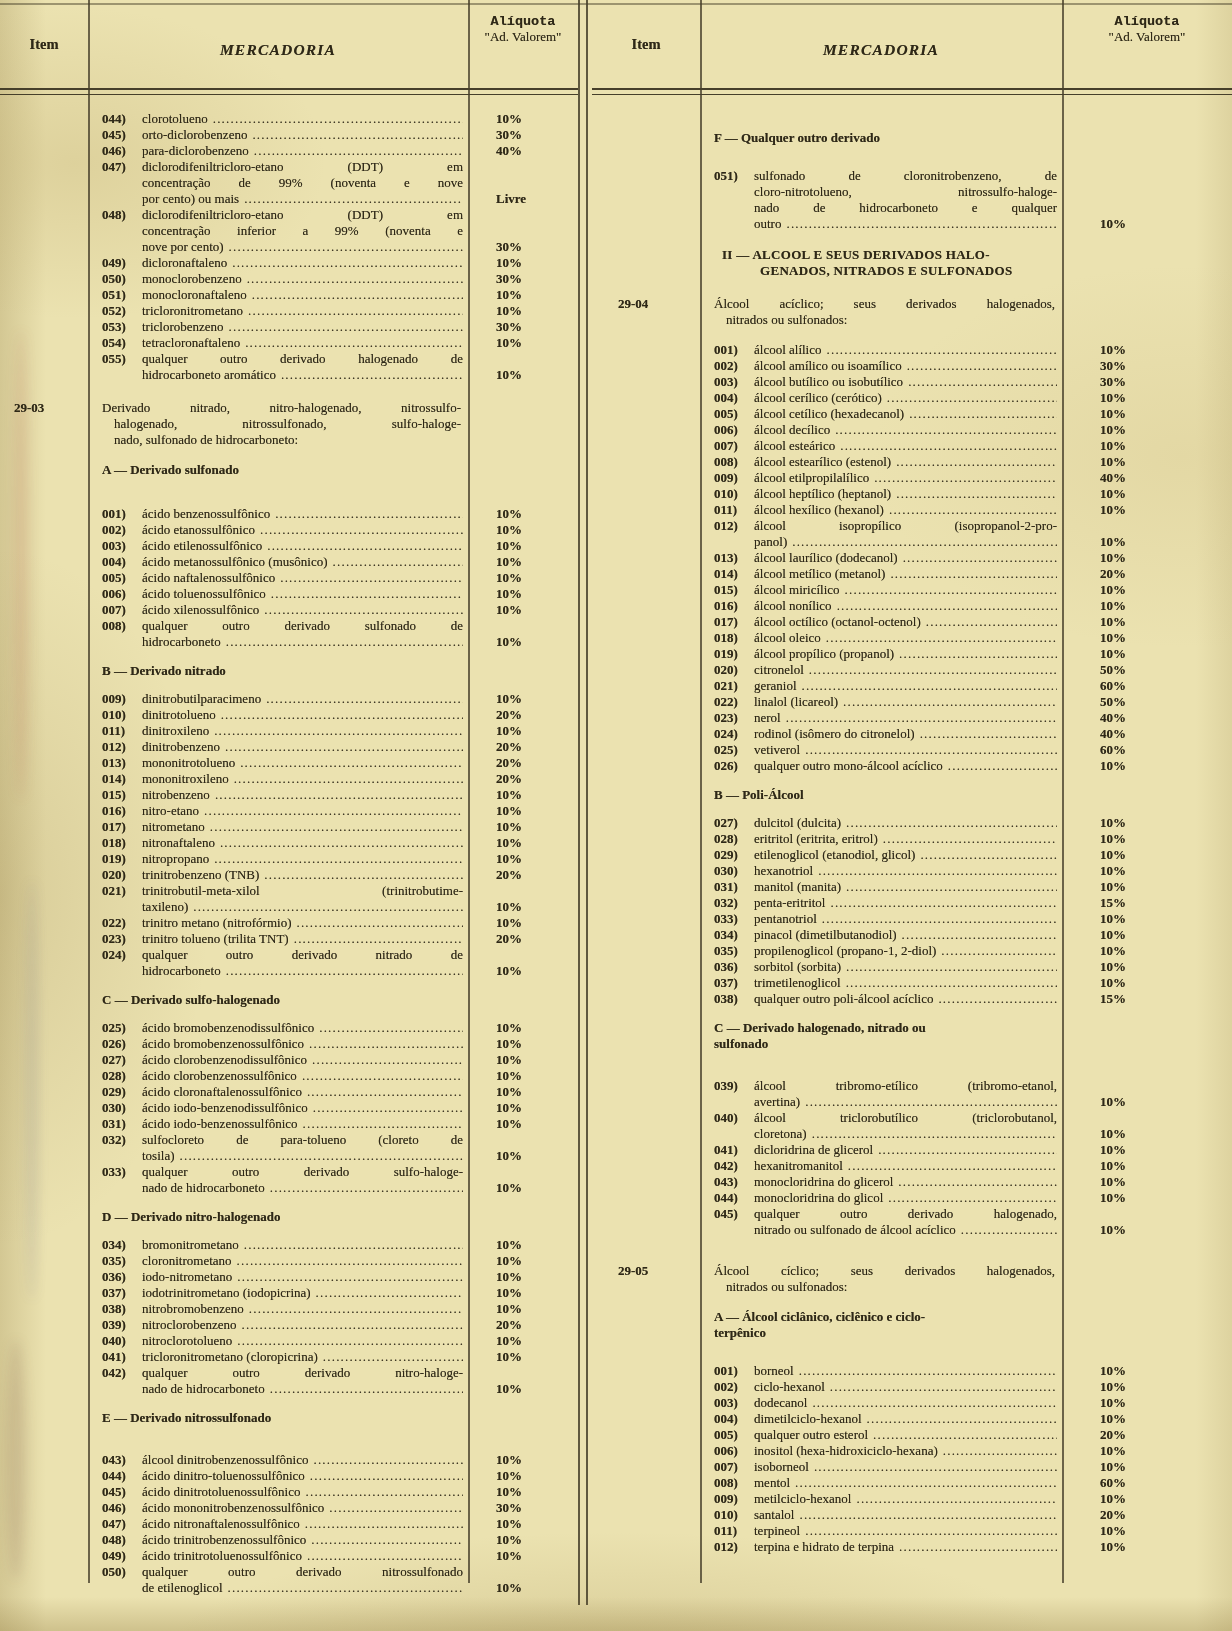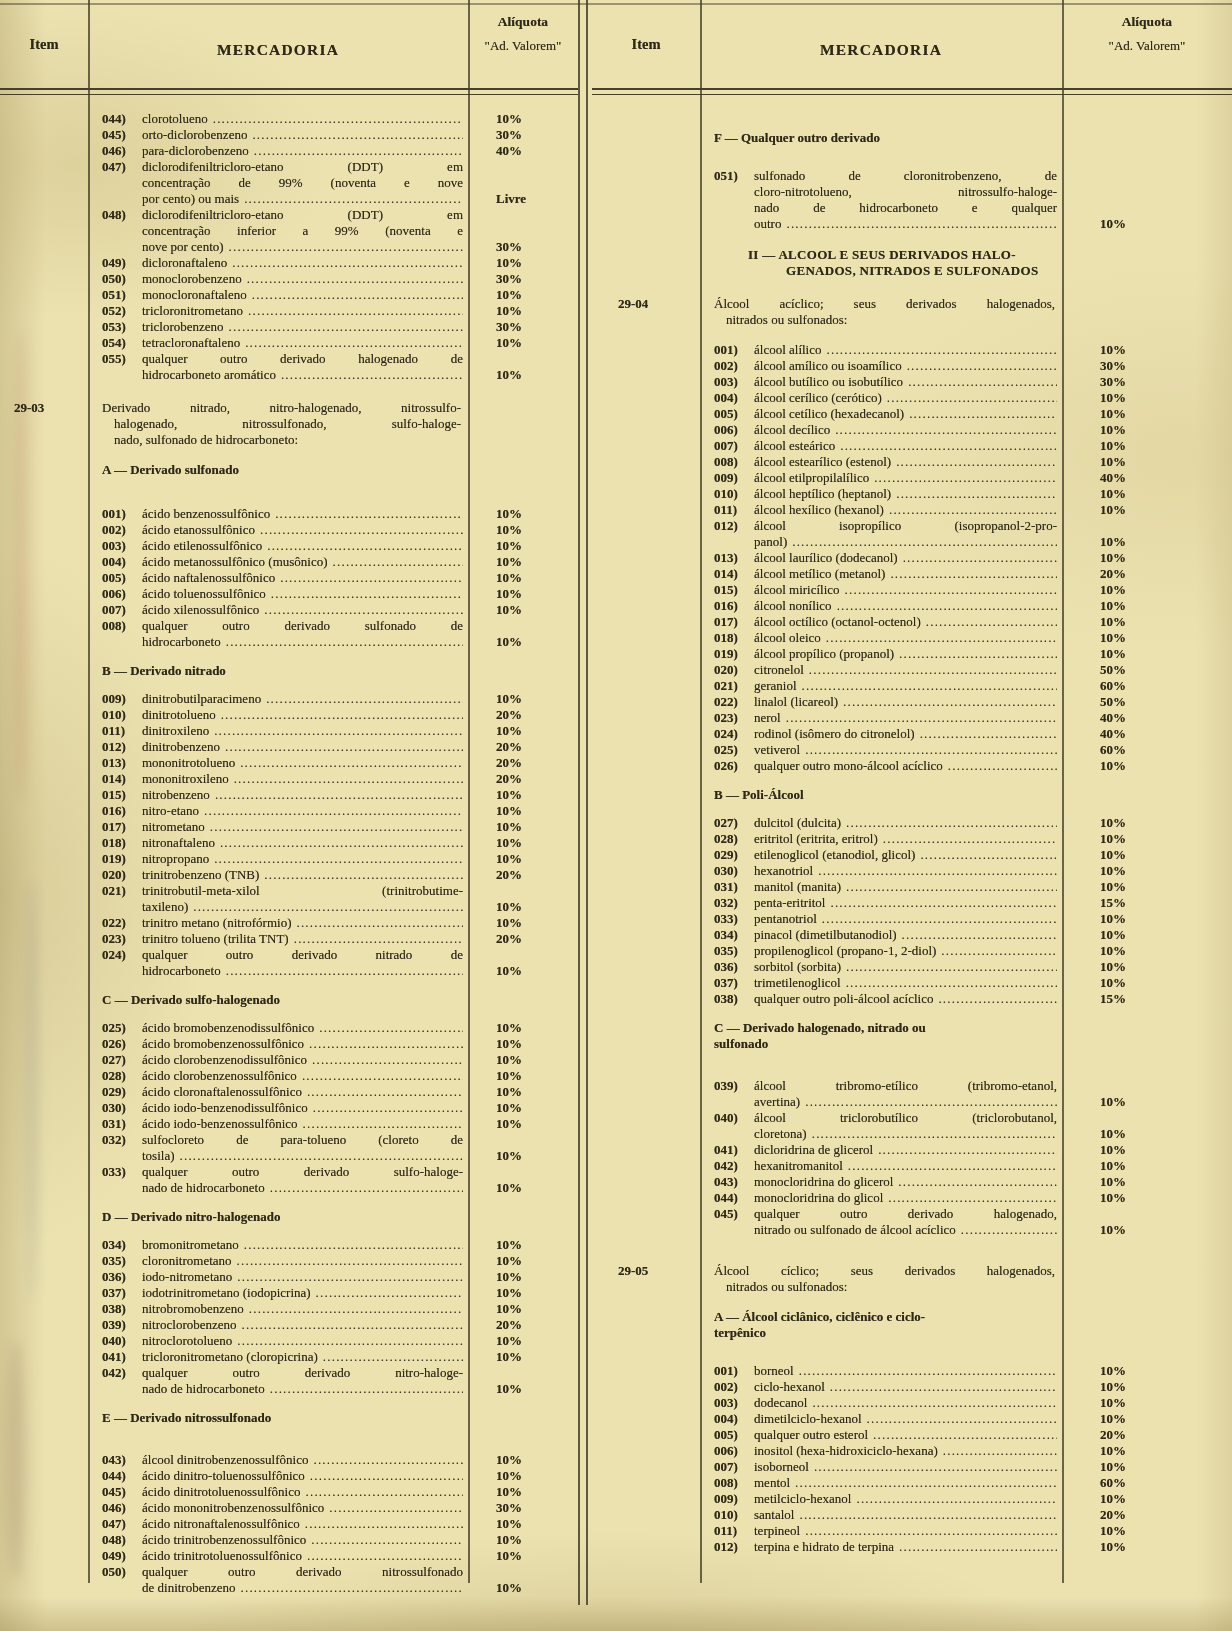--- a/index.html
+++ b/index.html
@@ -47,23 +47,23 @@
 
   .vrule { position: absolute; top: 0; bottom: 22px; width: 1.6px; background: var(--rule, #463f2a); opacity: .78; }
   .t-left  .vr1 { left: 88px; }  .t-left  .vr2 { left: 468px; }
   .t-right .vr1 { left: 108px; } .t-right .vr2 { left: 470px; }
 
   .thead { position: relative; height: 88px; display: grid; }
   .t-left  .thead, .t-left  .trow { grid-template-columns: 88px 380px 110px; }
   .t-right .thead, .t-right .trow { grid-template-columns: 108px 362px 170px; }
 
   .h-item { display: flex; align-items: center; justify-content: center; font-weight: 700; font-size: 14.5px; }
-  .h-merc { display: flex; align-items: center; justify-content: center; font-weight: 700; font-size: 15.5px; letter-spacing: 1.2px; padding-top: 12px; }
+  .h-merc { display: flex; align-items: center; justify-content: center; font-weight: 700; font-size: 15.5px; letter-spacing: 1.2px; padding-top: 12px; font-style: italic; }
   .h-rate { text-align: center; font-size: 13px; padding-top: 14px; }
-  .h-rate .l1 { font-weight: 700; margin-bottom: 8px; font-size: 13.5px; }
+  .h-rate .l1 { font-weight: 700; margin-bottom: 0; font-size: 13.5px; font-family: Liberation Mono, monospace; }
 
   .dline { height: 7px; border-top: 2.2px solid var(--rule, #463f2a); border-bottom: 1.4px solid var(--rule, #463f2a); }
 
   .tbody { padding-top: 16px; font-size: 13px; line-height: 16px; }
 
   .trow { display: grid; }
   .c-item { padding-left: 14px; font-weight: 700; }
   .t-right .c-item { padding-left: 26px; }
   .c-merc { padding: 0 5px 0 14px; min-width: 0; }
   .c-rate { display: flex; align-items: flex-end; padding: 0 4px 0 28px; font-weight: 700; }
@@ -77,21 +77,21 @@
   .dots::after { content: "......................................................................................................................."; }
 
   .trow.sub { margin: 13px 0 12px; font-weight: 700; }
   .subline { text-align: left; }
 
   .trow.sec { margin: 17px 0 14px; }
   .sline { padding-right: 2px; }
   .sline.jfill { text-align: justify; text-align-last: justify; }
   .sline.cont { padding-left: 12px; }
 
-  .trow.group { margin: 15px 0 11px; font-weight: 700; gap: 26px; }
+  .trow.group { margin: 15px 0 11px; font-weight: 700; }
   .gline { padding-left: 8px; letter-spacing: .3px; }
   .gline.cont { padding-left: 46px; }
 
   .gap { width: 100%; }
 </style>
 </head>
 <body>
 
 <div class="page">
   <div class="stain stain-red"></div>
@@ -1001,21 +1001,21 @@
         </div>
         <div class="trow e">
           <div class="c-item"></div>
           <div class="c-merc">
             <div class="eline">
               <span class="num">050)</span>
               <span class="txt fill">qualquer outro derivado nitrossulfonado</span>
             </div>
             <div class="eline">
               <span class="num"></span>
-              <span class="txt">de dinitrobenzeno</span>
+              <span class="txt">de etilenoglicol</span>
               <span class="dots"></span>
             </div>
           </div>
           <div class="c-rate">
             <span class="rate">10%</span>
           </div>
         </div>
       </div>
   </section>
 

